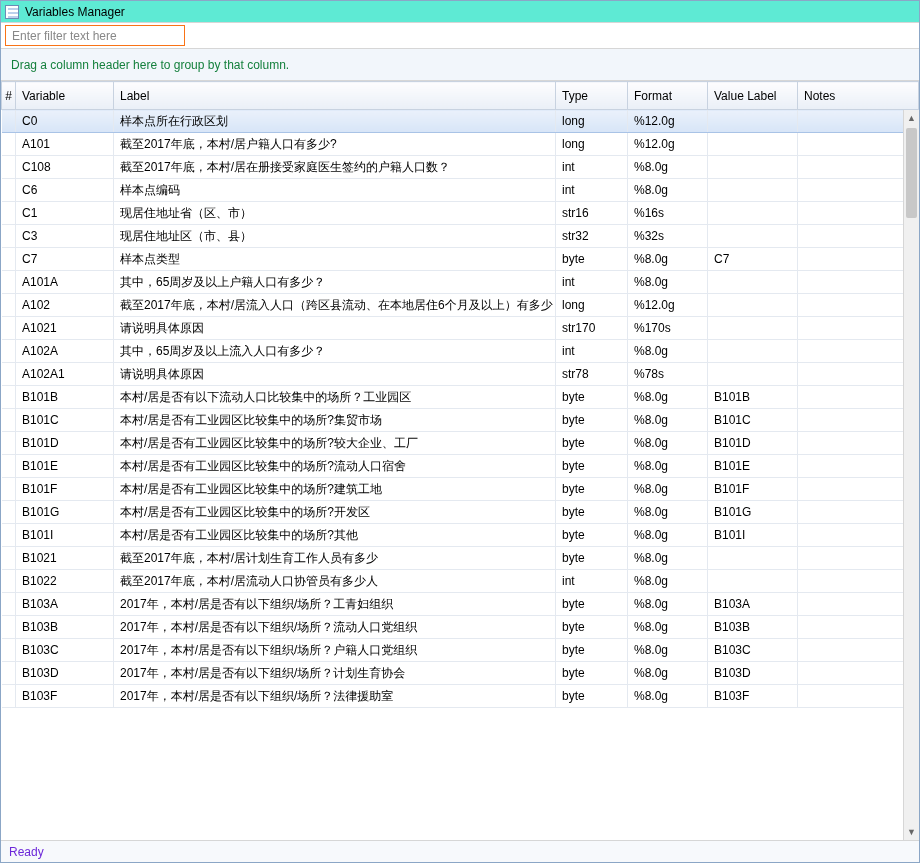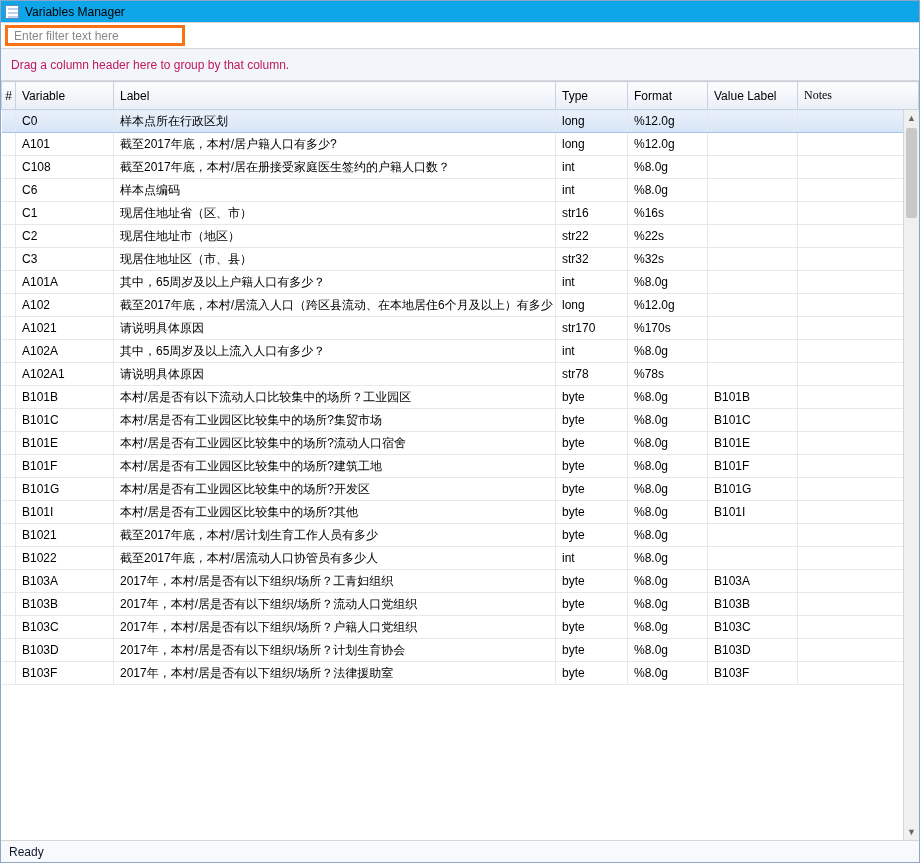--- a/index.html
+++ b/index.html
@@ -13,21 +13,21 @@
     overflow: hidden;
   }
   .window {
     width: 920px; height: 863px;
     border: 1px solid #8ba6c6;
     display: flex; flex-direction: column;
     background: #f7f9fc;
   }
   .titlebar {
     height: 22px;
-    background: #0ea5e9;
+    background: #5eead4;
     border-bottom: 1px solid #d6d6d6;
     display: flex; align-items: center;
     padding: 0 4px;
     gap: 6px;
   }
   .title-icon {
     width: 14px; height: 14px;
     display: inline-block;
     border: 1px solid #6a8bb5;
     background:
@@ -38,33 +38,33 @@
   }
   .filter-wrap {
     height: 26px;
     background: #fff;
     border-bottom: 1px solid #d6d6d6;
     display: flex; align-items: center;
     padding: 2px 4px;
   }
   .filter-input {
     width: 180px; height: 21px;
-    border: 3px solid #f97316;
+    border: 1px solid #f97316;
     padding: 2px 6px;
     font-family: inherit; font-size: 12px;
     color: #b91c1c;
   }
   .filter-input::placeholder { color: #888; }
   .group-zone {
     height: 32px;
     background: #f2f6fb;
     border-bottom: 1px solid #d6d6d6;
     display: flex; align-items: center;
     padding: 0 10px;
-    color: #be185d;
+    color: #15803d;
     font-size: 12px;
   }
   .grid {
     flex: 1 1 auto;
     overflow: hidden;
     background: #fff;
     position: relative;
   }
   table {
     border-collapse: collapse;
@@ -94,28 +94,28 @@
     background: linear-gradient(#eaf1fb,#d7e5f7);
     border-top: 1px solid #a9c3e6;
     border-bottom: 1px solid #a9c3e6;
   }
   .col-idx { width: 14px; text-align: center; padding: 0; }
   .col-var { width: 98px; margin-left: 36px; }
   .col-label { width: 442px; }
   .col-type { width: 72px; }
   .col-format { width: 80px; }
   .col-vlabel { width: 90px; }
-  .col-notes { width: auto; font-family: Liberation Serif, serif; }
+  .col-notes { width: auto; }
   .statusbar {
     height: 22px;
     border-top: 1px solid #d6d6d6;
     background: #f7f9fc;
     display: flex; align-items: center;
     padding: 0 8px;
-    color: #0f172a;
+    color: #6d28d9;
   }
   .scroll-v {
     position: absolute;
     right: 0; top: 29px; bottom: 0;
     width: 16px;
     background: #f0f0f0;
     border-left: 1px solid #d6d6d6;
   }
   .scroll-thumb {
     position: absolute;
@@ -213,38 +213,38 @@
             <td></td>
             <td>C1</td>
             <td>现居住地址省（区、市）</td>
             <td>str16</td>
             <td>%16s</td>
             <td></td>
             <td></td>
           </tr>
           <tr>
             <td></td>
-            <td>C2</td>
-            <td>现居住地址市（地区）</td>
-            <td>str22</td>
-            <td>%22s</td>
-            <td></td>
-            <td></td>
-          </tr>
-          <tr>
-            <td></td>
             <td>C3</td>
             <td>现居住地址区（市、县）</td>
             <td>str32</td>
             <td>%32s</td>
             <td></td>
             <td></td>
           </tr>
           <tr>
             <td></td>
+            <td>C7</td>
+            <td>样本点类型</td>
+            <td>byte</td>
+            <td>%8.0g</td>
+            <td>C7</td>
+            <td></td>
+          </tr>
+          <tr>
+            <td></td>
             <td>A101A</td>
             <td>其中，65周岁及以上户籍人口有多少？</td>
             <td>int</td>
             <td>%8.0g</td>
             <td></td>
             <td></td>
           </tr>
           <tr>
             <td></td>
             <td>A102</td>
@@ -290,20 +290,29 @@
             <td>B101B</td>
             <td></td>
           </tr>
           <tr>
             <td></td>
             <td>B101C</td>
             <td>本村/居是否有工业园区比较集中的场所?集贸市场</td>
             <td>byte</td>
             <td>%8.0g</td>
             <td>B101C</td>
+            <td></td>
+          </tr>
+          <tr>
+            <td></td>
+            <td>B101D</td>
+            <td>本村/居是否有工业园区比较集中的场所?较大企业、工厂</td>
+            <td>byte</td>
+            <td>%8.0g</td>
+            <td>B101D</td>
             <td></td>
           </tr>
           <tr>
             <td></td>
             <td>B101E</td>
             <td>本村/居是否有工业园区比较集中的场所?流动人口宿舍</td>
             <td>byte</td>
             <td>%8.0g</td>
             <td>B101E</td>
             <td></td>

